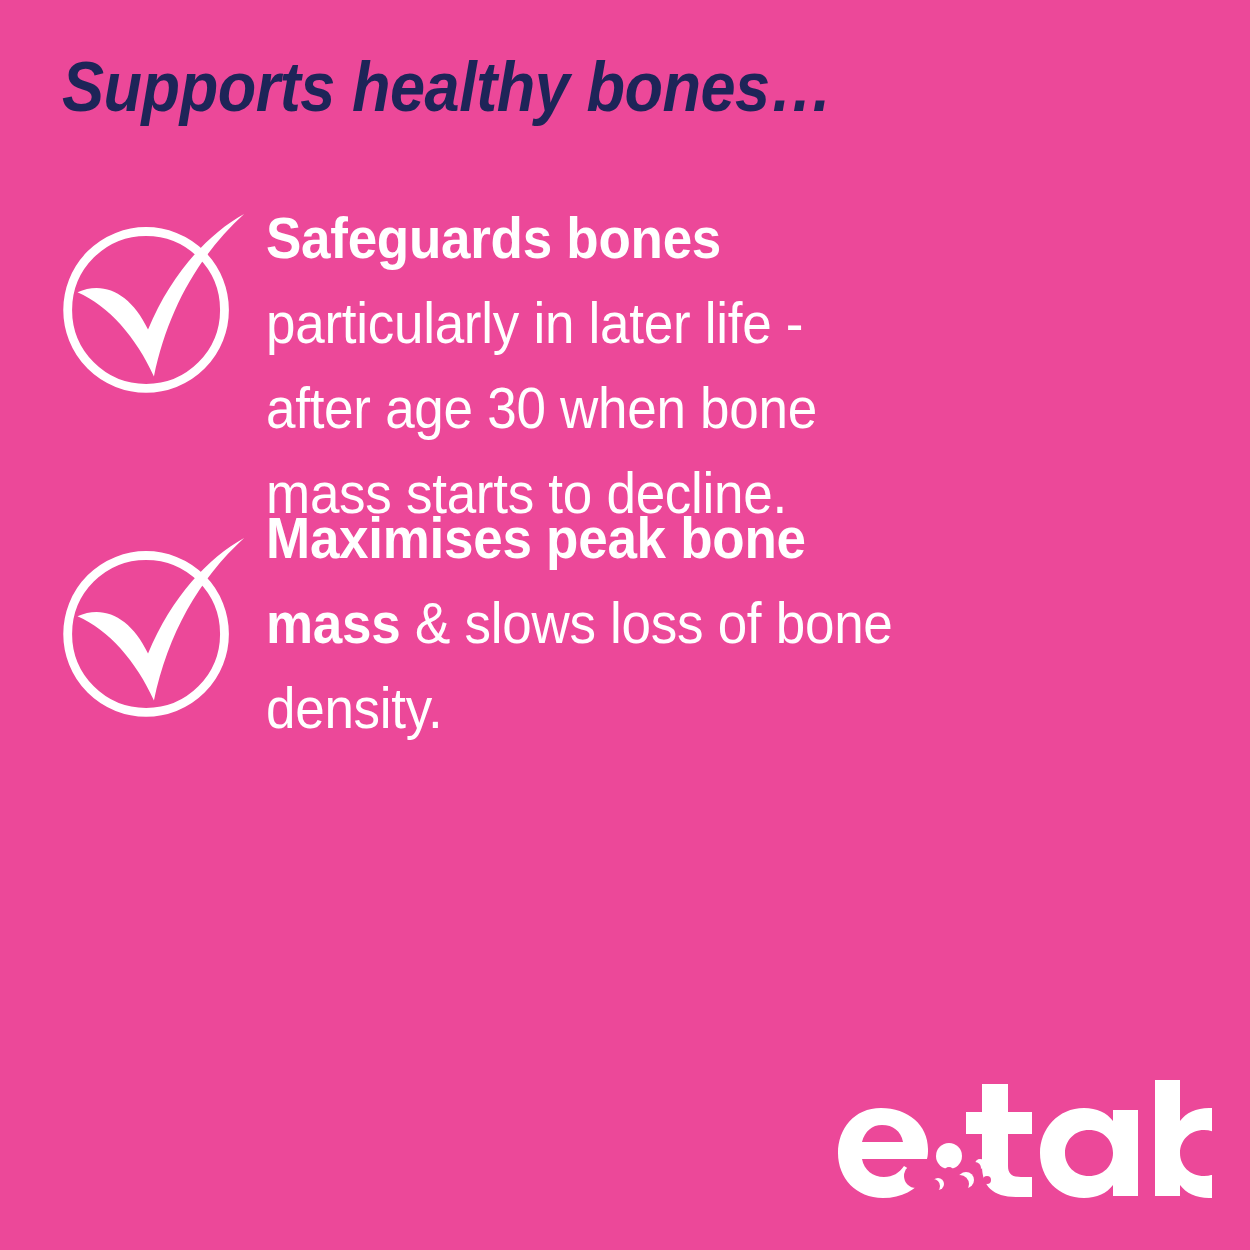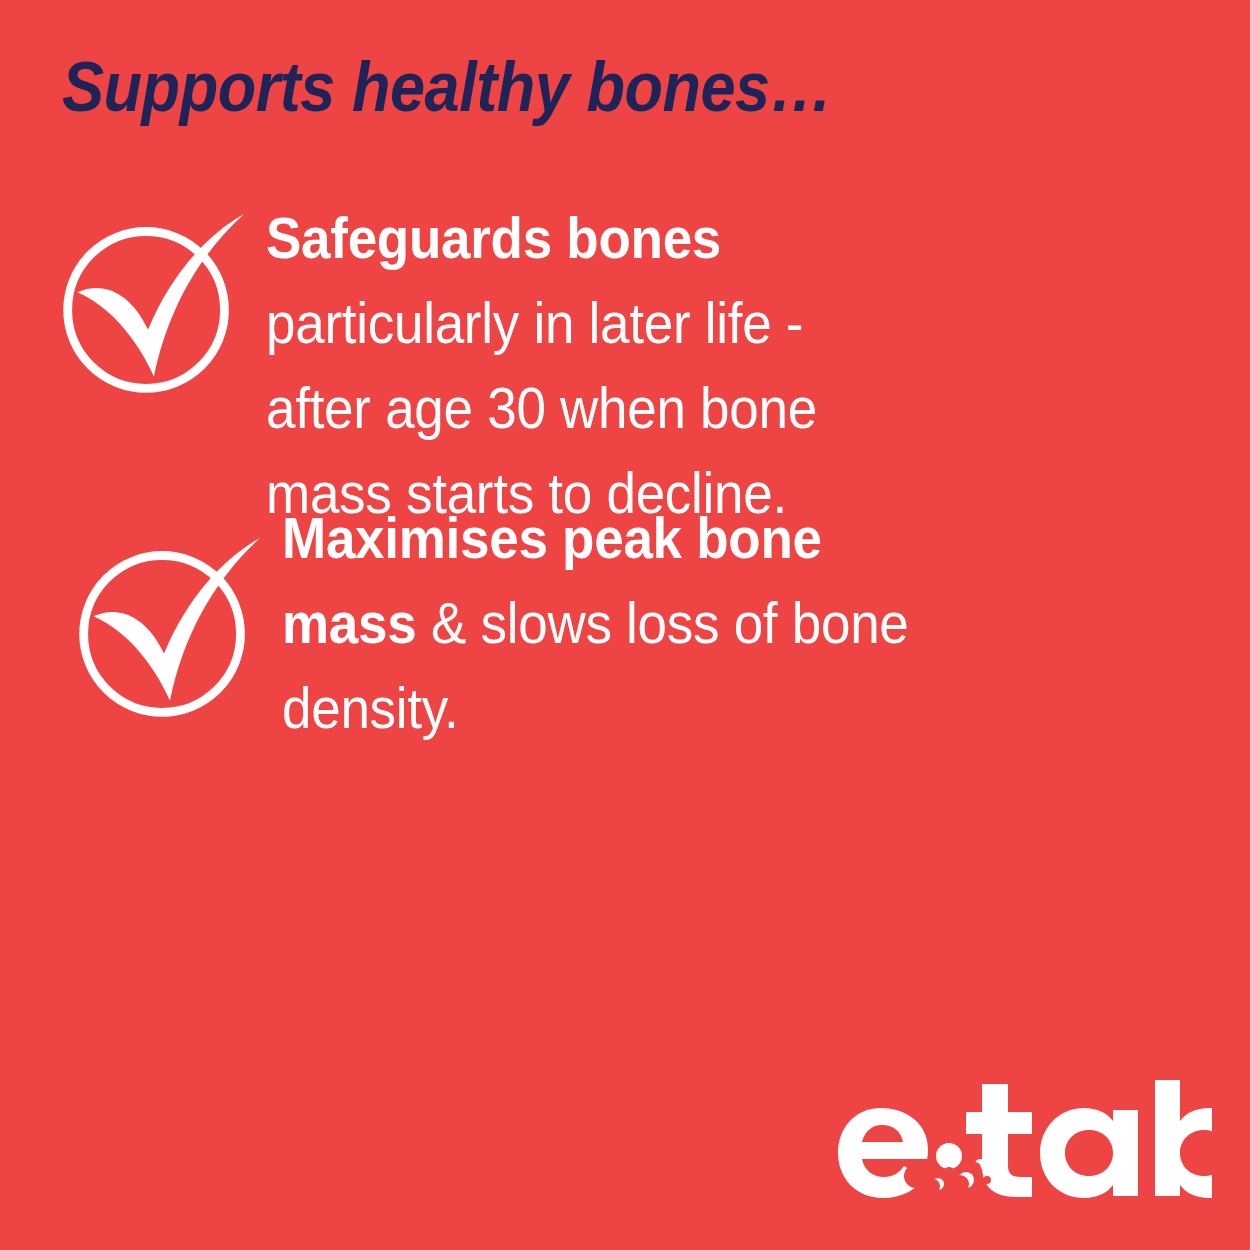--- a/index.html
+++ b/index.html
@@ -11,21 +11,21 @@
     height: 1250px;
     background: #FFC907;
     font-family: "Liberation Sans", sans-serif;
     overflow: hidden;
     position: relative;
   }
 
   .poster {
     position: absolute;
     inset: 0;
-    background: #ef4444;
+    background: #ec4899;
   }
 
   
   .headline {
     position: absolute;
     left: 62px;
     top: 52px;
     font-family: "Liberation Sans", sans-serif;
     font-size: 70px;
     line-height: 1.0;
@@ -48,21 +48,21 @@
 
   .benefit {
     position: relative;
     display: flex;
     align-items: flex-start;
     padding-left: 52px;
   }
 
   .benefit-1 { height: 300px; }
   .benefit-2 { height: 330px; }
-  .benefit-3 { height: 210px; margin-left: 16px; }
+  .benefit-3 { height: 210px; }
 
   .tick-wrap {
     flex: 0 0 auto;
     width: 196px;
     height: 196px;
     position: relative;
     margin-top: 12px;
   }
   .benefit-2 .tick-wrap { margin-top: 146px; }
   .benefit-3 .tick-wrap { margin-top: 36px; }

